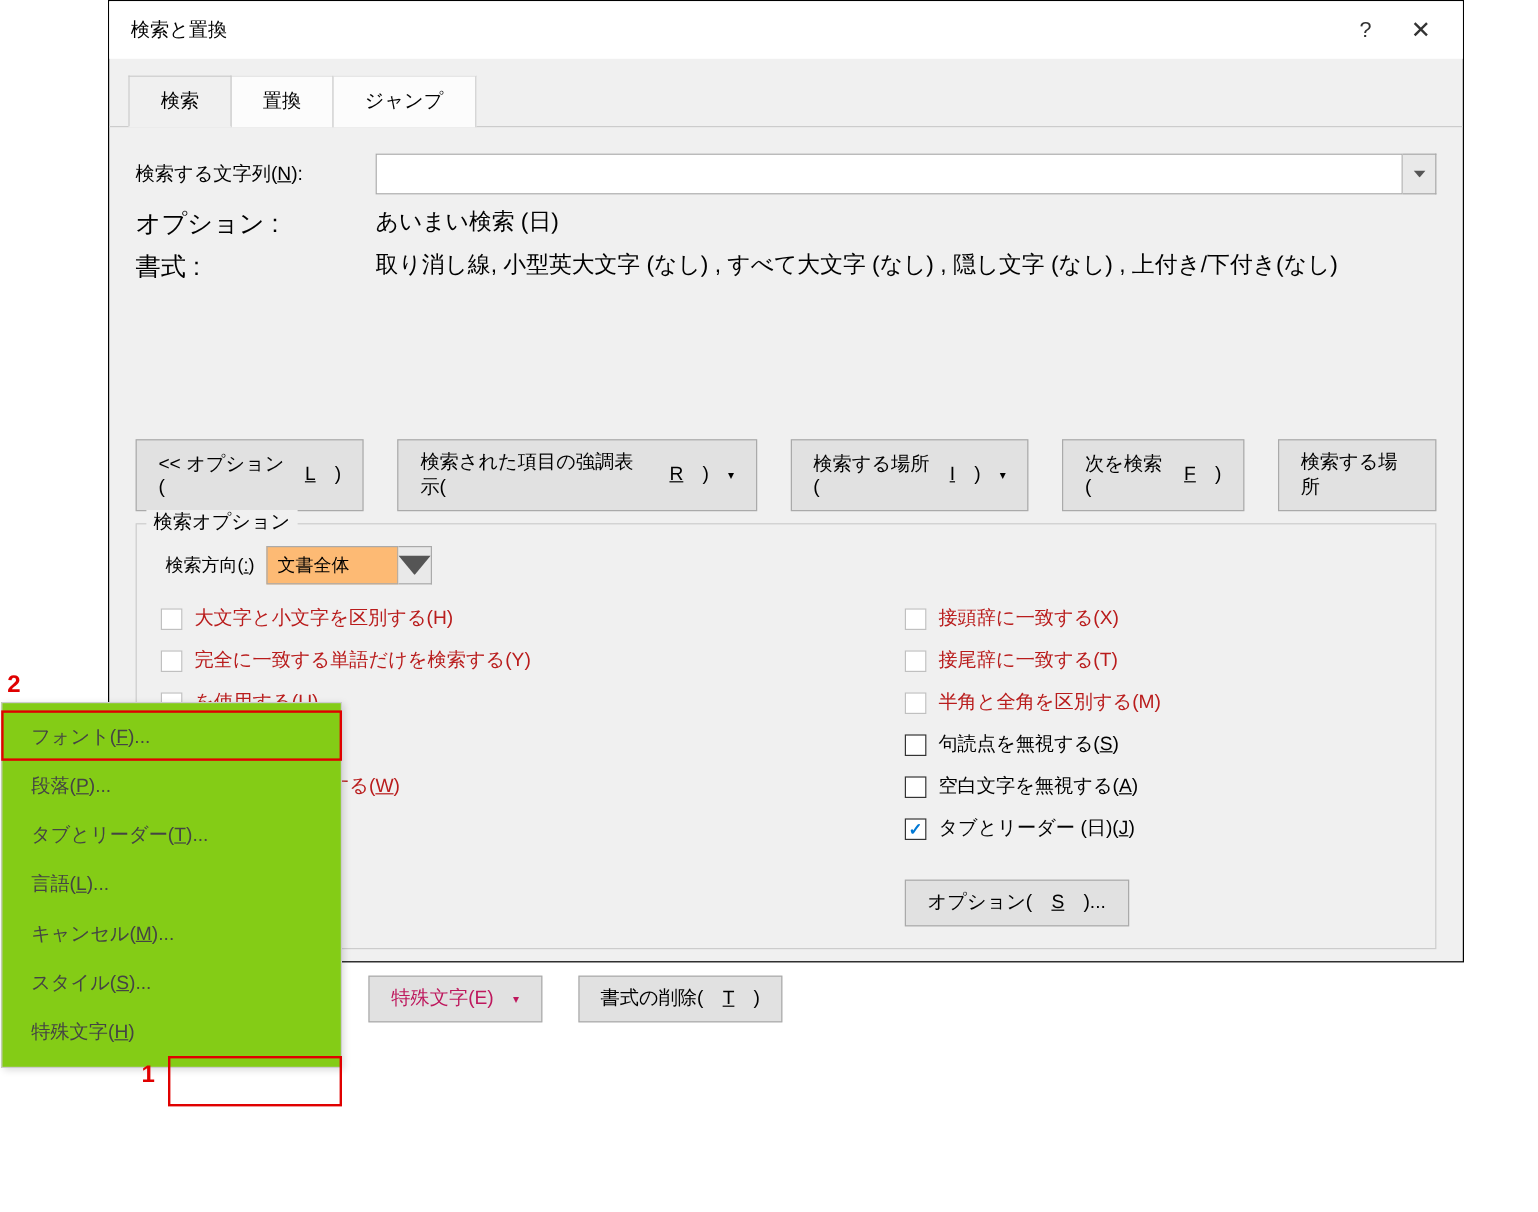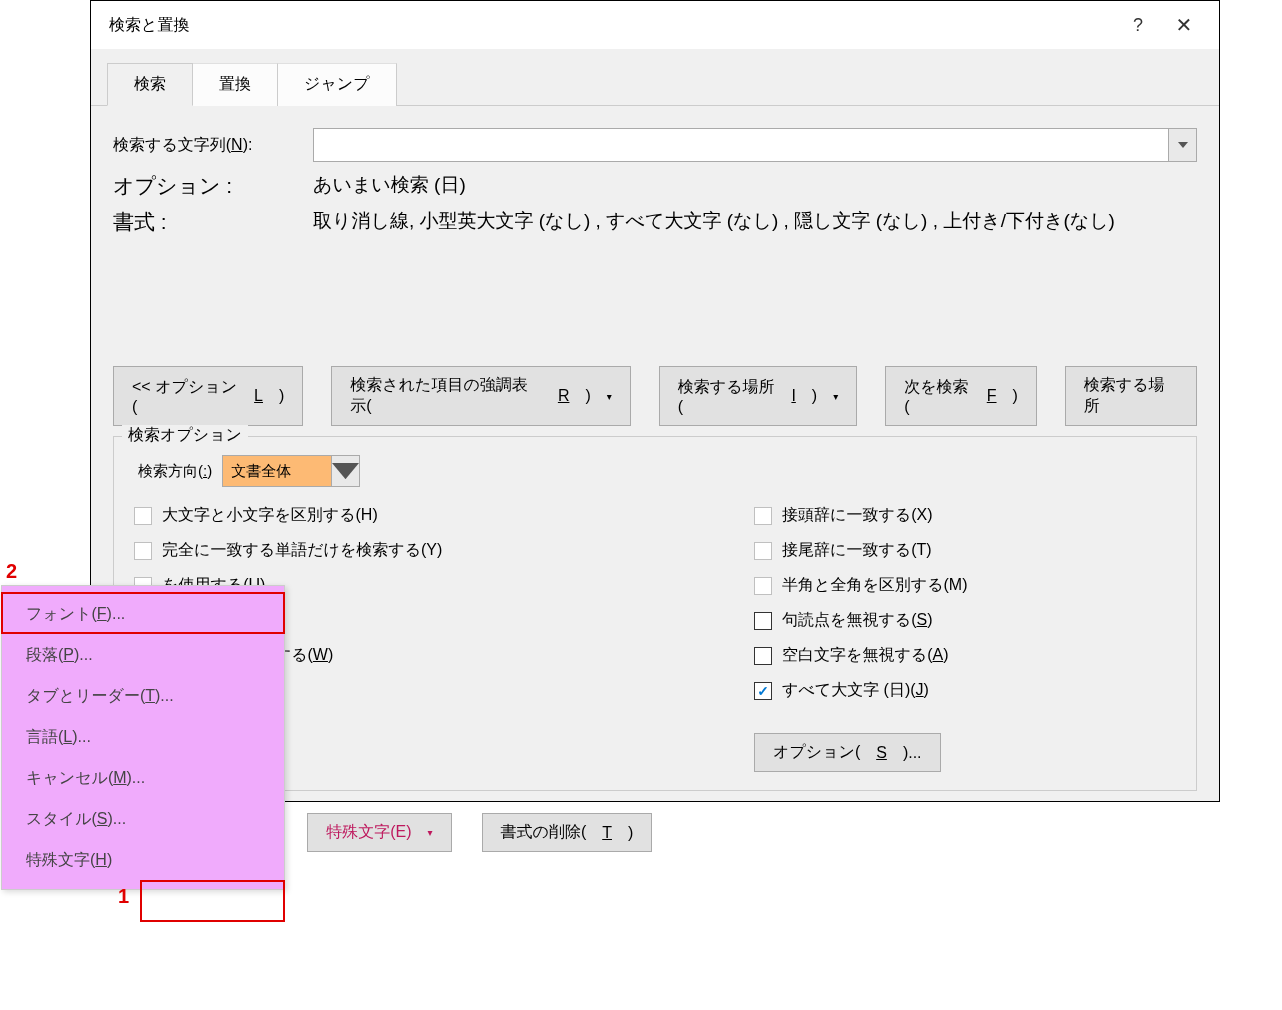--- a/index.html
+++ b/index.html
@@ -38,33 +38,33 @@
 
 .dir-row { display: flex; align-items: center; gap: 10px; margin-bottom: 18px; padding-left: 10px; }
 .select-box { display: flex; }
 .select-input { width: 110px; height: 32px; border: 1px solid #aaa; background: #fdba74; padding: 4px 8px; font-size: 15px; display: flex; align-items: center; }
 .select-btn { width: 28px; height: 32px; border: 1px solid #aaa; border-left: none; background: #e9e9e9; display: flex; align-items: center; justify-content: center; }
 
 .checks { display: flex; gap: 60px; padding-left: 6px; }
 .check-col { display: flex; flex-direction: column; gap: 14px; }
 .left-col { width: 560px; }
 .chk { display: flex; align-items: center; gap: 10px; font-size: 16px; }
-.chk.disabled { color: #000000; }
+.chk.disabled { color: #b91c1c; }
 .chk.disabled .box { border: 1px solid #c0c0c0; }
 .box { width: 18px; height: 18px; border: 1px solid #333; display: inline-flex; align-items: center; justify-content: center; font-size: 14px; background: #fff; flex-shrink: 0; }
 .box.checked::before { content: "✓"; color: #0078d4; font-weight: bold; }
 
 .opts-btn-row { margin-top: 18px; display: flex; justify-content: flex-end; padding-right: 30px; text-align: right; }
 
 .bottom-row { display: flex; gap: 30px; margin-top: 22px; padding-left: 18px; }
 .btn.active-format { background: #cce4f7; border: 1px solid #0078d4; }
 .btn.disabled { color: #be185d; }
 
 
-.popup { position: absolute; left: 1px; top: 585px; width: 284px; background: #f0abfc; border: 1px solid #ccc; box-shadow: 2px 2px 6px rgba(0,0,0,0.15); padding: 8px 0; z-index: 100; }
+.popup { position: absolute; left: 1px; top: 585px; width: 284px; background: #84cc16; border: 1px solid #ccc; box-shadow: 2px 2px 6px rgba(0,0,0,0.15); padding: 8px 0; z-index: 100; }
 .popup-item { padding: 10px 24px; font-size: 16px; color: #444; }
 
 
 .marker { position: absolute; color: #e00000; font-weight: bold; font-size: 20px; z-index: 200; }
 .marker-box { position: absolute; border: 2px solid #e00000; z-index: 180; pointer-events: none; }
 
 u { text-decoration: underline; }
 </style>
 </head>
 <body>
@@ -190,21 +190,21 @@
           <label class="chk">
               <span class="box"></span>
               <span><span>句読点を無視する(</span><u>S</u>)</span>
             </label>
           <label class="chk">
               <span class="box"></span>
               <span><span>空白文字を無視する(</span><u>A</u>)</span>
             </label>
           <label class="chk">
               <span class="box checked"></span>
-              <span><span>すべて大文字 (日)(</span><u>J</u>)</span>
+              <span><span>タブとリーダー (日)(</span><u>J</u>)</span>
             </label>
           <div class="opts-btn-row">
             <div class="btn">
                 <span>オプション(</span>
                 <u>S</u>
                 <span>)...</span>
               </div>
           </div>
         </div>
       </div>

